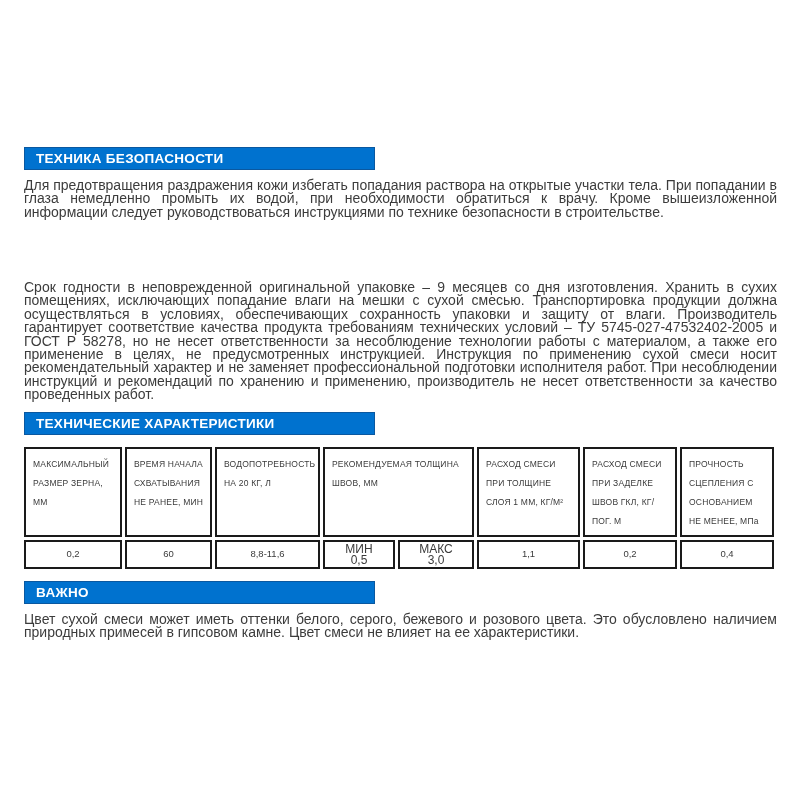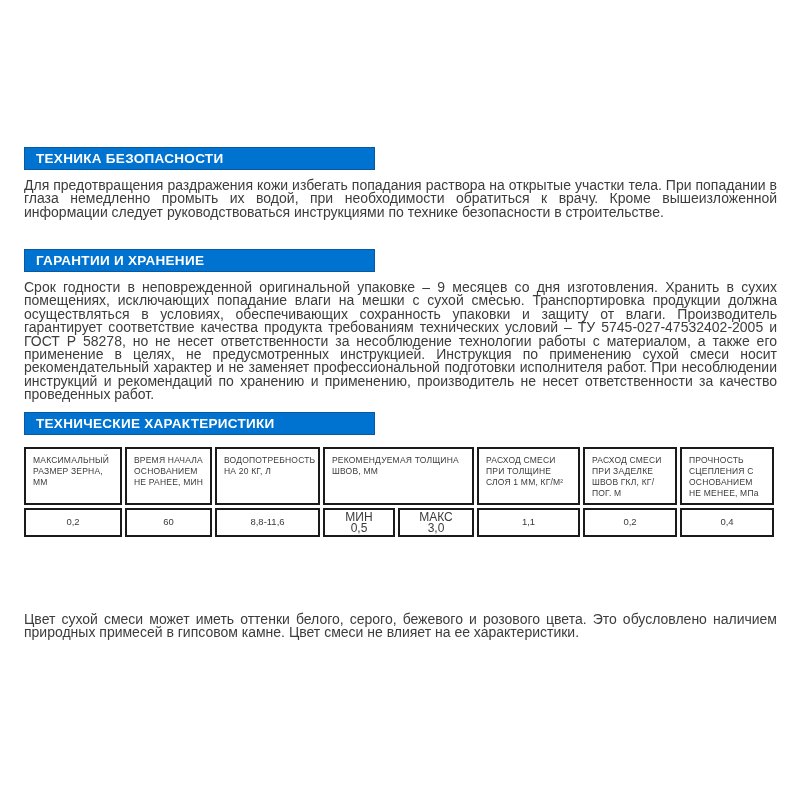--- a/index.html
+++ b/index.html
@@ -54,21 +54,21 @@
     border: 2px solid #1a1a1a;
     background: #ffffff;
     color: #3a3a3a;
   }
   tr.hrow td {
     height: 52px;
     vertical-align: top;
     text-align: left;
     padding: 6px 5px 4px 7px;
     font-size: 8.5px;
-    line-height: 11px;
+    line-height: 19px;
     letter-spacing: 0.2px;
   }
   tr.drow td {
     height: 14px;
     vertical-align: middle;
     text-align: center;
     padding: 2px;
     font-size: 9.5px;
     line-height: 10.5px;
   }
@@ -77,44 +77,41 @@
 </head>
 <body>
 
 <div class="page">
 
   <div class="section-bar" style="top:114px">
     <span class="bar-title">ТЕХНИКА БЕЗОПАСНОСТИ</span>
   </div>
   <div class="para" style="top:146px">Для предотвращения раздражения кожи избегать попадания раствора на открытые участки тела. При попадании в глаза немедленно промыть их водой, при необходимости обратиться к врачу. Кроме вышеизложенной информации следует руководствоваться инструкциями по технике безопасности в строительстве.</div>
 
-  <div class="section-bar" style="top:216px">
-    <span class="bar-title">ГАРАНТИИ И ХРАНЕНИЕ</span>
-  </div>
   <div class="para" style="top:248px">Срок годности в неповрежденной оригинальной упаковке – 9 месяцев со дня изготовления. Хранить в сухих помещениях, исключающих попадание влаги на мешки с сухой смесью. Транспортировка продукции должна осуществляться в условиях, обеспечивающих сохранность упаковки и защиту от влаги. Производитель гарантирует соответствие качества продукта требованиям технических условий – ТУ 5745-027-47532402-2005 и ГОСТ Р 58278, но не несет ответственности за несоблюдение технологии работы с материалом, а также его применение в целях, не предусмотренных инструкцией. Инструкция по применению сухой смеси носит рекомендательный характер и не заменяет профессиональной подготовки исполнителя работ. При несоблюдении инструкций и рекомендаций по хранению и применению, производитель не несет ответственности за качество проведенных работ.</div>
 
   <div class="section-bar" style="top:379px">
     <span class="bar-title">ТЕХНИЧЕСКИЕ ХАРАКТЕРИСТИКИ</span>
   </div>
 
   <table class="specs">
     <colgroup>
       <col style="width:98px">
         <col style="width:87px">
         <col style="width:105px">
       <col style="width:72px">
         <col style="width:76px">
       <col style="width:103px">
         <col style="width:94px">
         <col style="width:94px">
     </colgroup>
     <tbody>
         <tr class="hrow">
       <td>МАКСИМАЛЬНЫЙ РАЗМЕР ЗЕРНА, ММ</td>
-      <td>ВРЕМЯ НАЧАЛА ОСНОВАНИЕМ НЕ РАНЕЕ, МИН</td>
+      <td>ВРЕМЯ НАЧАЛА СХВАТЫВАНИЯ НЕ РАНЕЕ, МИН</td>
       <td>ВОДОПОТРЕБНОСТЬ НА 20 КГ, Л</td>
       <td colspan="2">РЕКОМЕНДУЕМАЯ ТОЛЩИНА ШВОВ, ММ</td>
       <td>РАСХОД СМЕСИ ПРИ ТОЛЩИНЕ СЛОЯ 1 ММ, КГ/М²</td>
       <td>РАСХОД СМЕСИ ПРИ ЗАДЕЛКЕ ШВОВ ГКЛ, КГ/ПОГ. М</td>
       <td>ПРОЧНОСТЬ СЦЕПЛЕНИЯ С ОСНОВАНИЕМ НЕ МЕНЕЕ, МПа</td>
     </tr>
     <tr class="drow">
       <td>0,2</td>
       <td>60</td>
       <td>8,8-11,6</td>
@@ -126,15 +123,18 @@
         <div>МАКС</div>
         <div>3,0</div>
       </td>
       <td>1,1</td>
       <td>0,2</td>
       <td>0,4</td>
     </tr>
   </tbody>
     </table>
 
+  <div class="section-bar" style="top:548px">
+    <span class="bar-title">ВАЖНО</span>
+  </div>
   <div class="para" style="top:580px">Цвет сухой смеси может иметь оттенки белого, серого, бежевого и розового цвета. Это обусловлено наличием природных примесей в гипсовом камне. Цвет смеси не влияет на ее характеристики.</div>
 
 </div>
 
 </body></html>

